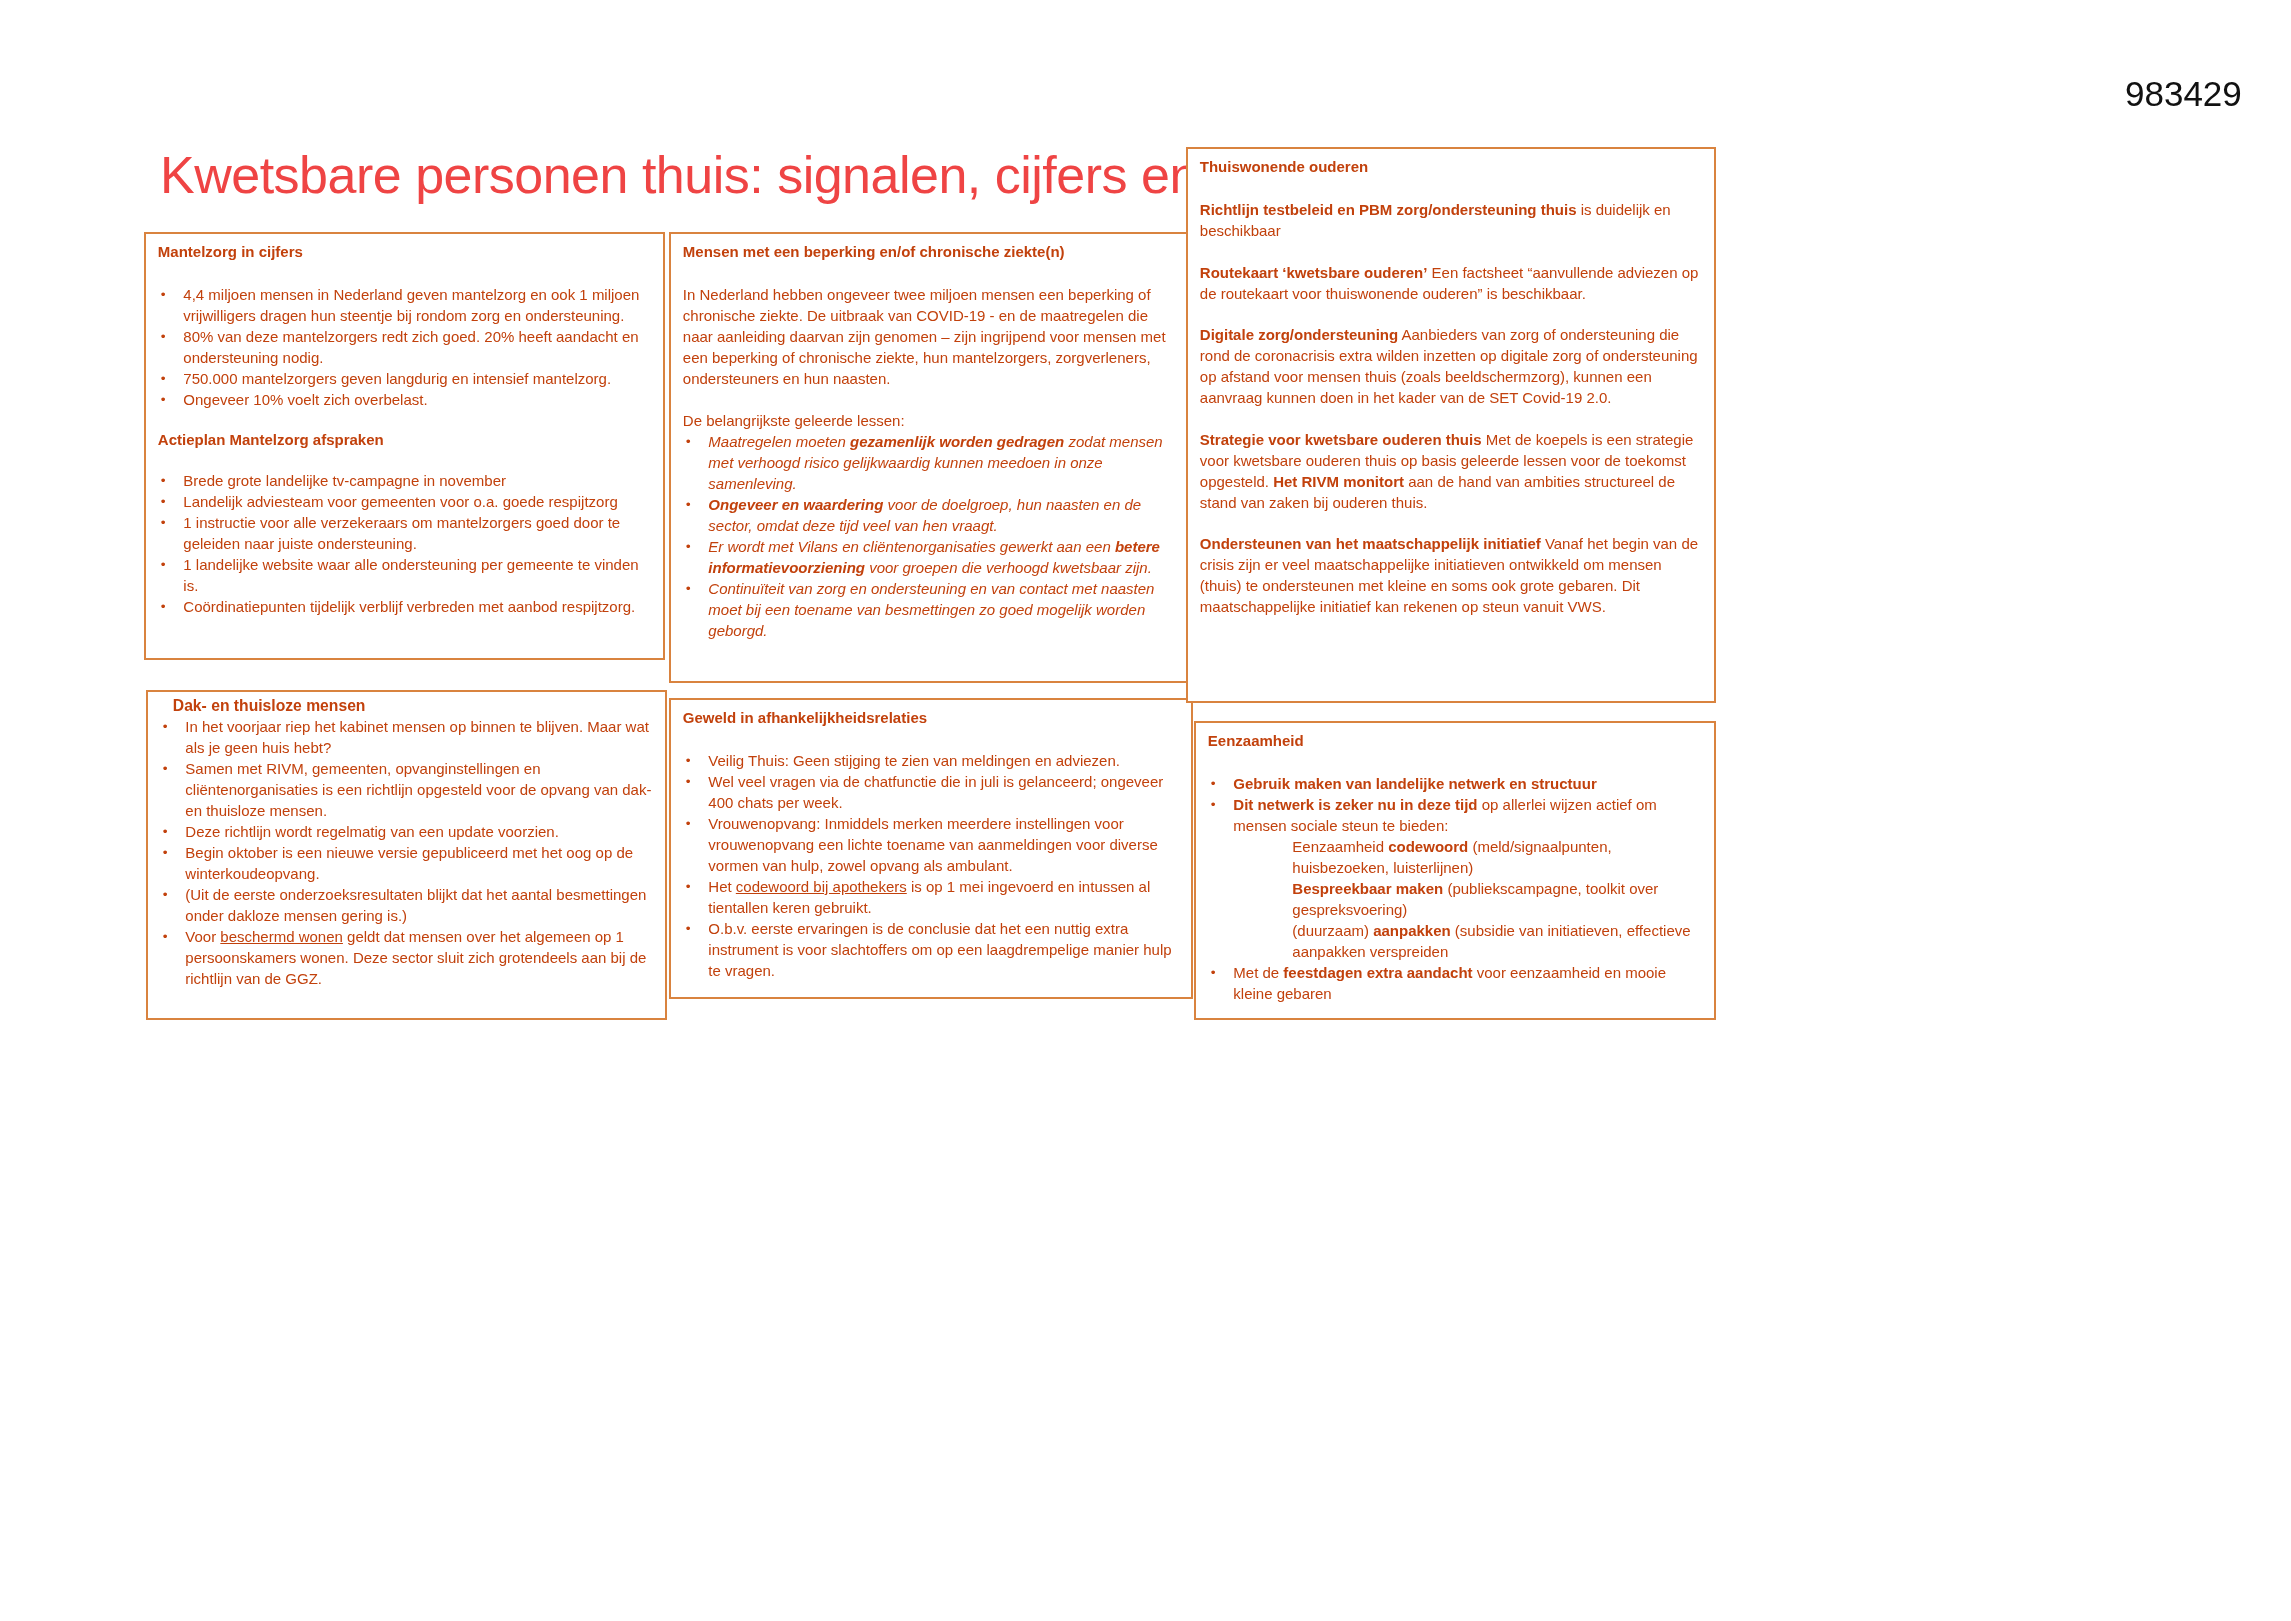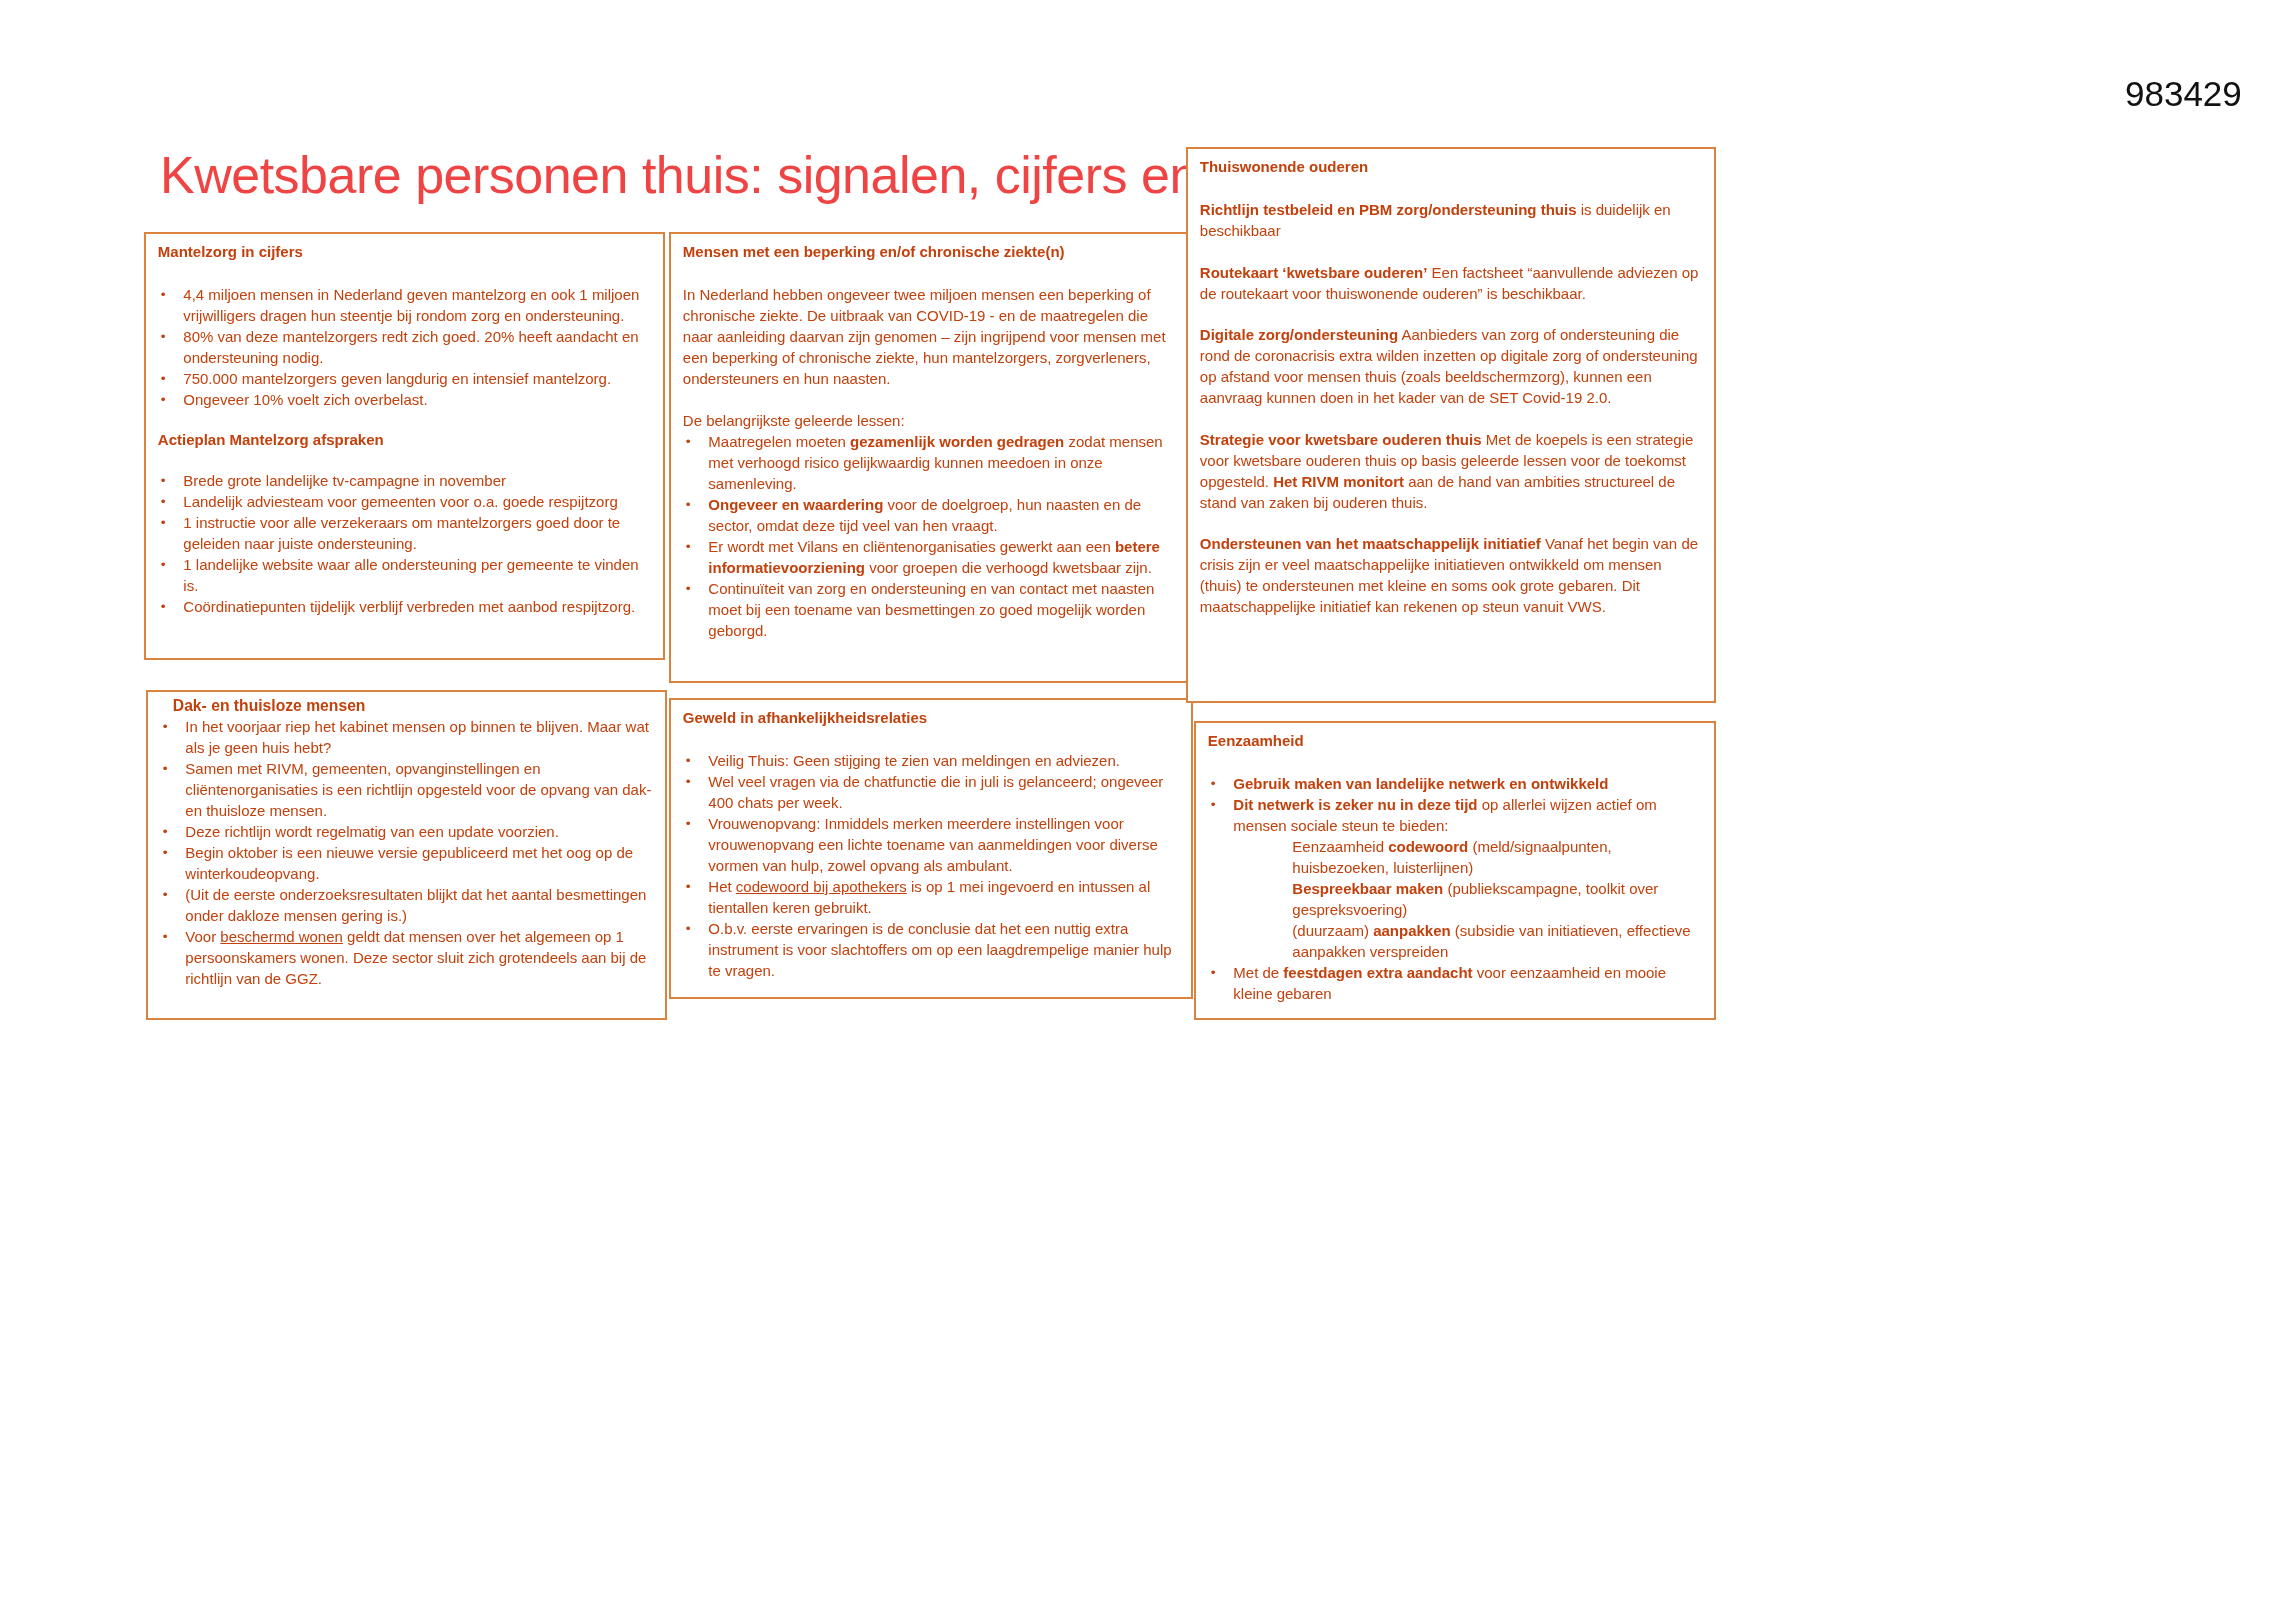--- a/index.html
+++ b/index.html
@@ -79,21 +79,21 @@
     <li>Begin oktober is een nieuwe versie gepubliceerd met het oog op de winterkoudeopvang.</li>
     <li>(Uit de eerste onderzoeksresultaten blijkt dat het aantal besmettingen onder dakloze mensen gering is.)</li>
     <li><span>Voor </span><u>beschermd wonen</u><span> geldt dat mensen over het algemeen op 1 persoonskamers wonen. Deze sector sluit zich grotendeels aan bij de richtlijn van de GGZ.</span></li>
   </ul>
 </section>
 
 <section class="box" id="box-beperking">
   <h3>Mensen met een beperking en/of chronische ziekte(n)</h3>
   <p>In Nederland hebben ongeveer twee miljoen mensen een beperking of chronische ziekte. De uitbraak van COVID-19 - en de maatregelen die naar aanleiding daarvan zijn genomen – zijn ingrijpend voor mensen met een beperking of chronische ziekte, hun mantelzorgers, zorgverleners, ondersteuners en hun naasten.</p>
   <p class="nomargin">De belangrijkste geleerde lessen:</p>
-  <ul style="margin-bottom:0;">
+  <ul style="margin-bottom:0;font-style:italic;">
     <li><span>Maatregelen moeten </span><b>gezamenlijk worden gedragen</b><span> zodat mensen met verhoogd risico gelijkwaardig kunnen meedoen in onze samenleving.</span></li>
     <li><b>Ongeveer en waardering</b><span> voor de doelgroep, hun naasten en de sector, omdat deze tijd veel van hen vraagt.</span></li>
     <li><span>Er wordt met Vilans en cliëntenorganisaties gewerkt aan een </span><b>betere informatievoorziening</b><span> voor groepen die verhoogd kwetsbaar zijn.</span></li>
     <li><span>Continuïteit van zorg en ondersteuning en van contact met naasten moet bij een toename van besmettingen zo goed mogelijk worden geborgd.</span></li>
   </ul>
 </section>
 
 <section class="box" id="box-geweld">
   <h3>Geweld in afhankelijkheidsrelaties</h3>
   <ul style="margin-bottom:0;">
@@ -110,21 +110,21 @@
   <p><b>Richtlijn testbeleid en PBM zorg/ondersteuning thuis</b><span> is duidelijk en beschikbaar</span></p>
   <p><b>Routekaart ‘kwetsbare ouderen’</b><span> Een factsheet “aanvullende adviezen op de routekaart voor thuiswonende ouderen” is beschikbaar.</span></p>
   <p><b>Digitale zorg/ondersteuning</b><span> Aanbieders van zorg of ondersteuning die rond de coronacrisis extra wilden inzetten op digitale zorg of ondersteuning op afstand voor mensen thuis (zoals beeldschermzorg), kunnen een aanvraag kunnen doen in het kader van de SET Covid-19 2.0.</span></p>
   <p><b>Strategie voor kwetsbare ouderen thuis</b><span> Met de koepels is een strategie voor kwetsbare ouderen thuis op basis geleerde lessen voor de toekomst opgesteld. </span><b>Het RIVM monitort</b><span> aan de hand van ambities structureel de stand van zaken bij ouderen thuis.</span></p>
   <p class="nomargin"><b>Ondersteunen van het maatschappelijk initiatief</b><span> Vanaf het begin van de crisis zijn er veel maatschappelijke initiatieven ontwikkeld om mensen (thuis) te ondersteunen met kleine en soms ook grote gebaren. Dit maatschappelijke initiatief kan rekenen op steun vanuit VWS.</span></p>
 </section>
 
 <section class="box" id="box-eenzaamheid">
   <h3>Eenzaamheid</h3>
   <ul style="margin-bottom:0;">
-    <li><b>Gebruik maken van landelijke netwerk en ontwikkeld</b></li>
+    <li><b>Gebruik maken van landelijke netwerk en structuur</b></li>
     <li><b>Dit netwerk is zeker nu in deze tijd</b><span> op allerlei wijzen actief om mensen sociale steun te bieden:</span>
       <ul class="indented-sub">
         <li><span>Eenzaamheid </span><b>codewoord</b><span> (meld/signaalpunten, huisbezoeken, luisterlijnen)</span></li>
         <li><b>Bespreekbaar maken</b><span> (publiekscampagne, toolkit over gespreksvoering)</span></li>
         <li><span>(duurzaam) </span><b>aanpakken</b><span> (subsidie van initiatieven, effectieve aanpakken verspreiden</span></li>
       </ul>
     </li>
     <li><span>Met de </span><b>feestdagen extra aandacht</b><span> voor eenzaamheid en mooie kleine gebaren</span></li>
   </ul>
 </section>

